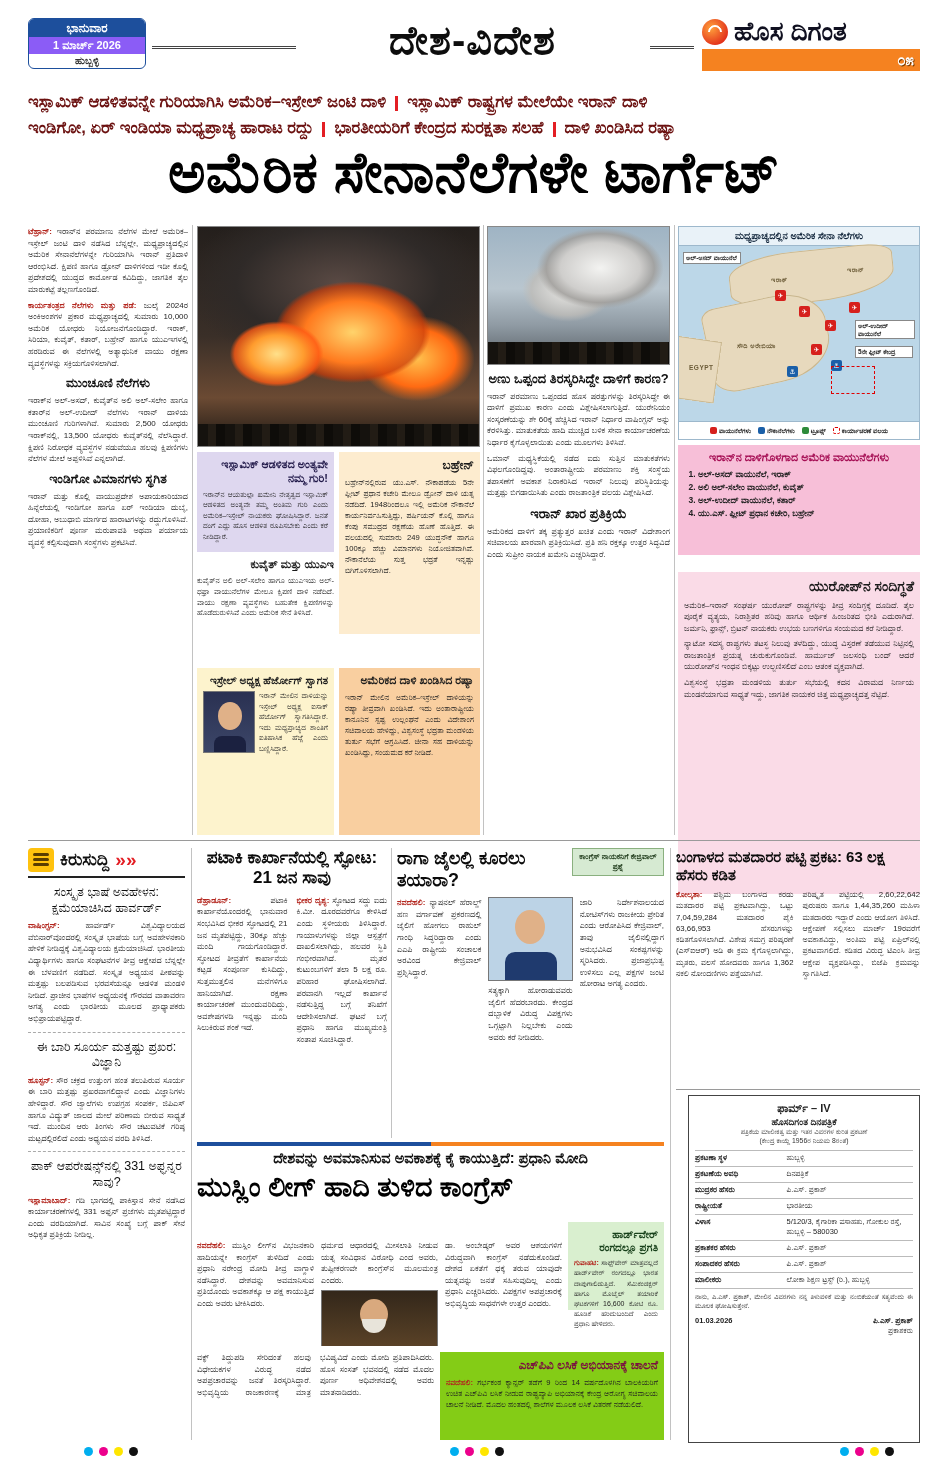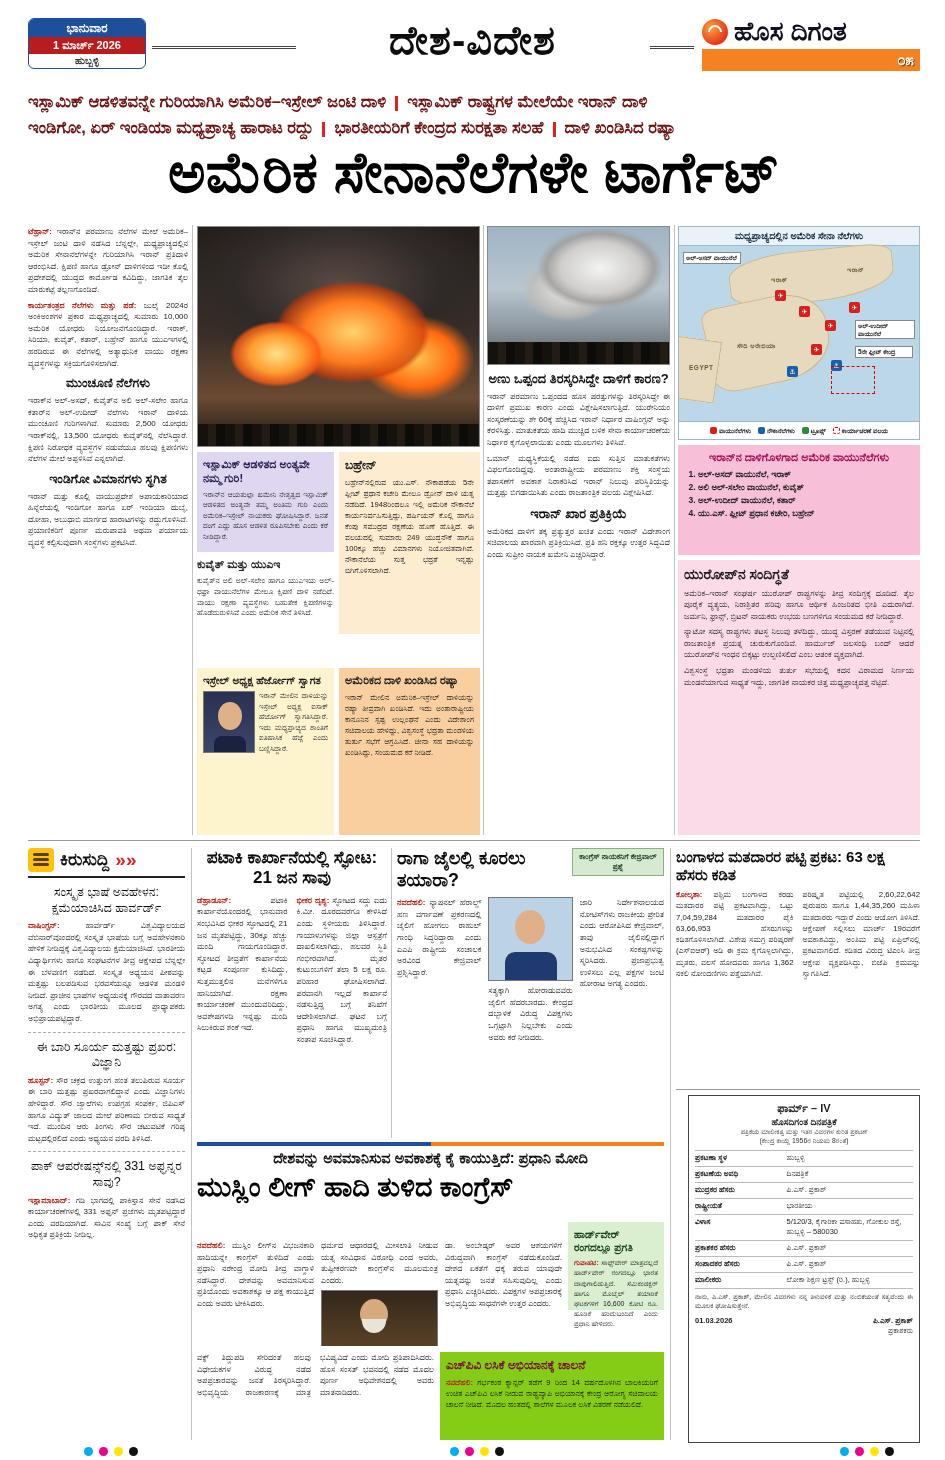--- a/index.html
+++ b/index.html
@@ -5,30 +5,30 @@
   *{margin:0;padding:0;box-sizing:border-box}
   html,body{background:#ececec}
   body{font-family:"Liberation Sans","DejaVu Sans",sans-serif;color:#1a1a1a}
   #page{position:relative;width:945px;height:1460px;background:#fff;margin:0 auto;overflow:hidden}
   .abs{position:absolute}
   .bt{font-size:8px;line-height:1.45;text-align:justify;color:#222}
   .bt p{margin-bottom:4px}
   .dl{font-weight:bold;color:#b3261e}
   .xh{font-weight:bold;color:#b3261e}
   .sh{font-weight:800;color:#0e0e0e;font-size:12.5px;line-height:1.2;text-align:center;margin:7px 0 4px}
-  .boxt{font-weight:800;text-align:left;line-height:1.25;margin-bottom:4px}
+  .boxt{font-weight:800;text-align:right;line-height:1.25;margin-bottom:4px}
   .c2{column-count:2;column-gap:9px}
   .vline{border-left:1px solid #c2c2c2}
   .hline{border-top:1px solid #9a9a9a}
   .dashline{border-top:1px dashed #aaa;margin:7px 0}
 
   
   .datebox{width:118px;text-align:center;border:1px solid #1d4f9c;border-radius:6px;overflow:hidden}
   .datebox .day{background:#1d4f9c;color:#fff;font-weight:bold;font-size:12px;padding:2px 0}
-  .datebox .date{background:#b91c1c;color:#fff;font-weight:bold;font-size:11px;padding:2px 0}
+  .datebox .date{background:#8b5cf6;color:#fff;font-weight:bold;font-size:11px;padding:2px 0}
   .datebox .city{color:#333;font-size:10px;padding:1px 0;font-weight:bold}
   .section-title{font-size:40px;font-weight:900;color:#0d0d0d;text-align:center;letter-spacing:1px}
   .title-rule{border-top:3px double #444}
   .brandrow{display:flex;align-items:center;gap:6px}
   .brand-icon{width:26px;height:26px;border-radius:50%;background:radial-gradient(circle at 35% 35%,#ffa13c,#e2301a 75%);position:relative}
   .brand-icon::after{content:"";position:absolute;left:6px;top:6px;width:10px;height:10px;border-radius:50%;border:2px solid #fff;border-left-color:transparent;border-bottom-color:transparent;transform:rotate(-45deg)}
   .brand-title{font-size:26px;font-weight:900;color:#101020}
   .brand-bar{margin-top:2px;background:#f58220;height:22px;display:flex;align-items:center;justify-content:flex-end;padding:0 6px}
   .pageno{color:#fff;font-weight:900;font-size:15px;text-shadow:1px 1px 0 #7a3c00}
 
@@ -268,21 +268,21 @@
   <div class="abs tintbox pinkdeep" style="left:678px;top:445px;width:242px;height:110px">
     <div class="bases-title">ಇರಾನ್‌ನ ದಾಳಿಗೊಳಗಾದ ಅಮೆರಿಕ ವಾಯುನೆಲೆಗಳು</div>
     <ol class="bases">
       <li>ಅಲ್-ಅಸದ್ ವಾಯುನೆಲೆ, ಇರಾಕ್</li>
       <li>ಅಲಿ ಅಲ್-ಸಲೇಂ ವಾಯುನೆಲೆ, ಕುವೈತ್</li>
       <li>ಅಲ್-ಉದೀದ್ ವಾಯುನೆಲೆ, ಕತಾರ್</li>
       <li>ಯು.ಎಸ್. ಫ್ಲೀಟ್ ಪ್ರಧಾನ ಕಚೇರಿ, ಬಹ್ರೇನ್</li>
     </ol>
   </div>
 
-  <div class="abs tintbox pinklight" style="left:678px;top:560px;width:242px;height:275px">
+  <div class="abs tintbox pinklight" style="left:678px;top:572px;width:242px;height:322px">
     <div class="boxt" style="font-size:14px">ಯುರೋಪ್‌ನ ಸಂದಿಗ್ಧತೆ</div>
     <div class="bt" style="font-size:8px">
       <p>ಅಮೆರಿಕ–ಇರಾನ್ ಸಂಘರ್ಷ ಯುರೋಪ್ ರಾಷ್ಟ್ರಗಳನ್ನು ತೀವ್ರ ಸಂದಿಗ್ಧಕ್ಕೆ ದೂಡಿದೆ. ತೈಲ ಪೂರೈಕೆ ವ್ಯತ್ಯಯ, ನಿರಾಶ್ರಿತರ ಹರಿವು ಹಾಗೂ ಆರ್ಥಿಕ ಹಿಂಜರಿತದ ಭೀತಿ ಎದುರಾಗಿದೆ. ಜರ್ಮನಿ, ಫ್ರಾನ್ಸ್, ಬ್ರಿಟನ್ ನಾಯಕರು ಉಭಯ ಬಣಗಳಿಗೂ ಸಂಯಮದ ಕರೆ ನೀಡಿದ್ದಾರೆ.</p>
       <p>ನ್ಯಾಟೋ ಸದಸ್ಯ ರಾಷ್ಟ್ರಗಳು ತಟಸ್ಥ ನಿಲುವು ತಳೆದಿದ್ದು, ಯುದ್ಧ ವಿಸ್ತರಣೆ ತಡೆಯುವ ನಿಟ್ಟಿನಲ್ಲಿ ರಾಜತಾಂತ್ರಿಕ ಪ್ರಯತ್ನ ಚುರುಕುಗೊಂಡಿವೆ. ಹಾರ್ಮುಜ್ ಜಲಸಂಧಿ ಬಂದ್ ಆದರೆ ಯುರೋಪ್‌ನ ಇಂಧನ ಬಿಕ್ಕಟ್ಟು ಉಲ್ಬಣಿಸಲಿದೆ ಎಂಬ ಆತಂಕ ವ್ಯಕ್ತವಾಗಿದೆ.</p>
       <p>ವಿಶ್ವಸಂಸ್ಥೆ ಭದ್ರತಾ ಮಂಡಳಿಯ ತುರ್ತು ಸಭೆಯಲ್ಲಿ ಕದನ ವಿರಾಮದ ನಿರ್ಣಯ ಮಂಡನೆಯಾಗುವ ಸಾಧ್ಯತೆ ಇದ್ದು, ಜಾಗತಿಕ ನಾಯಕರ ಚಿತ್ತ ಮಧ್ಯಪ್ರಾಚ್ಯದತ್ತ ನೆಟ್ಟಿದೆ.</p>
     </div>
   </div>
 
   <div class="abs hline" style="left:28px;top:840px;width:892px"></div>
   <div class="abs vline" style="left:191px;top:848px;height:592px"></div>

